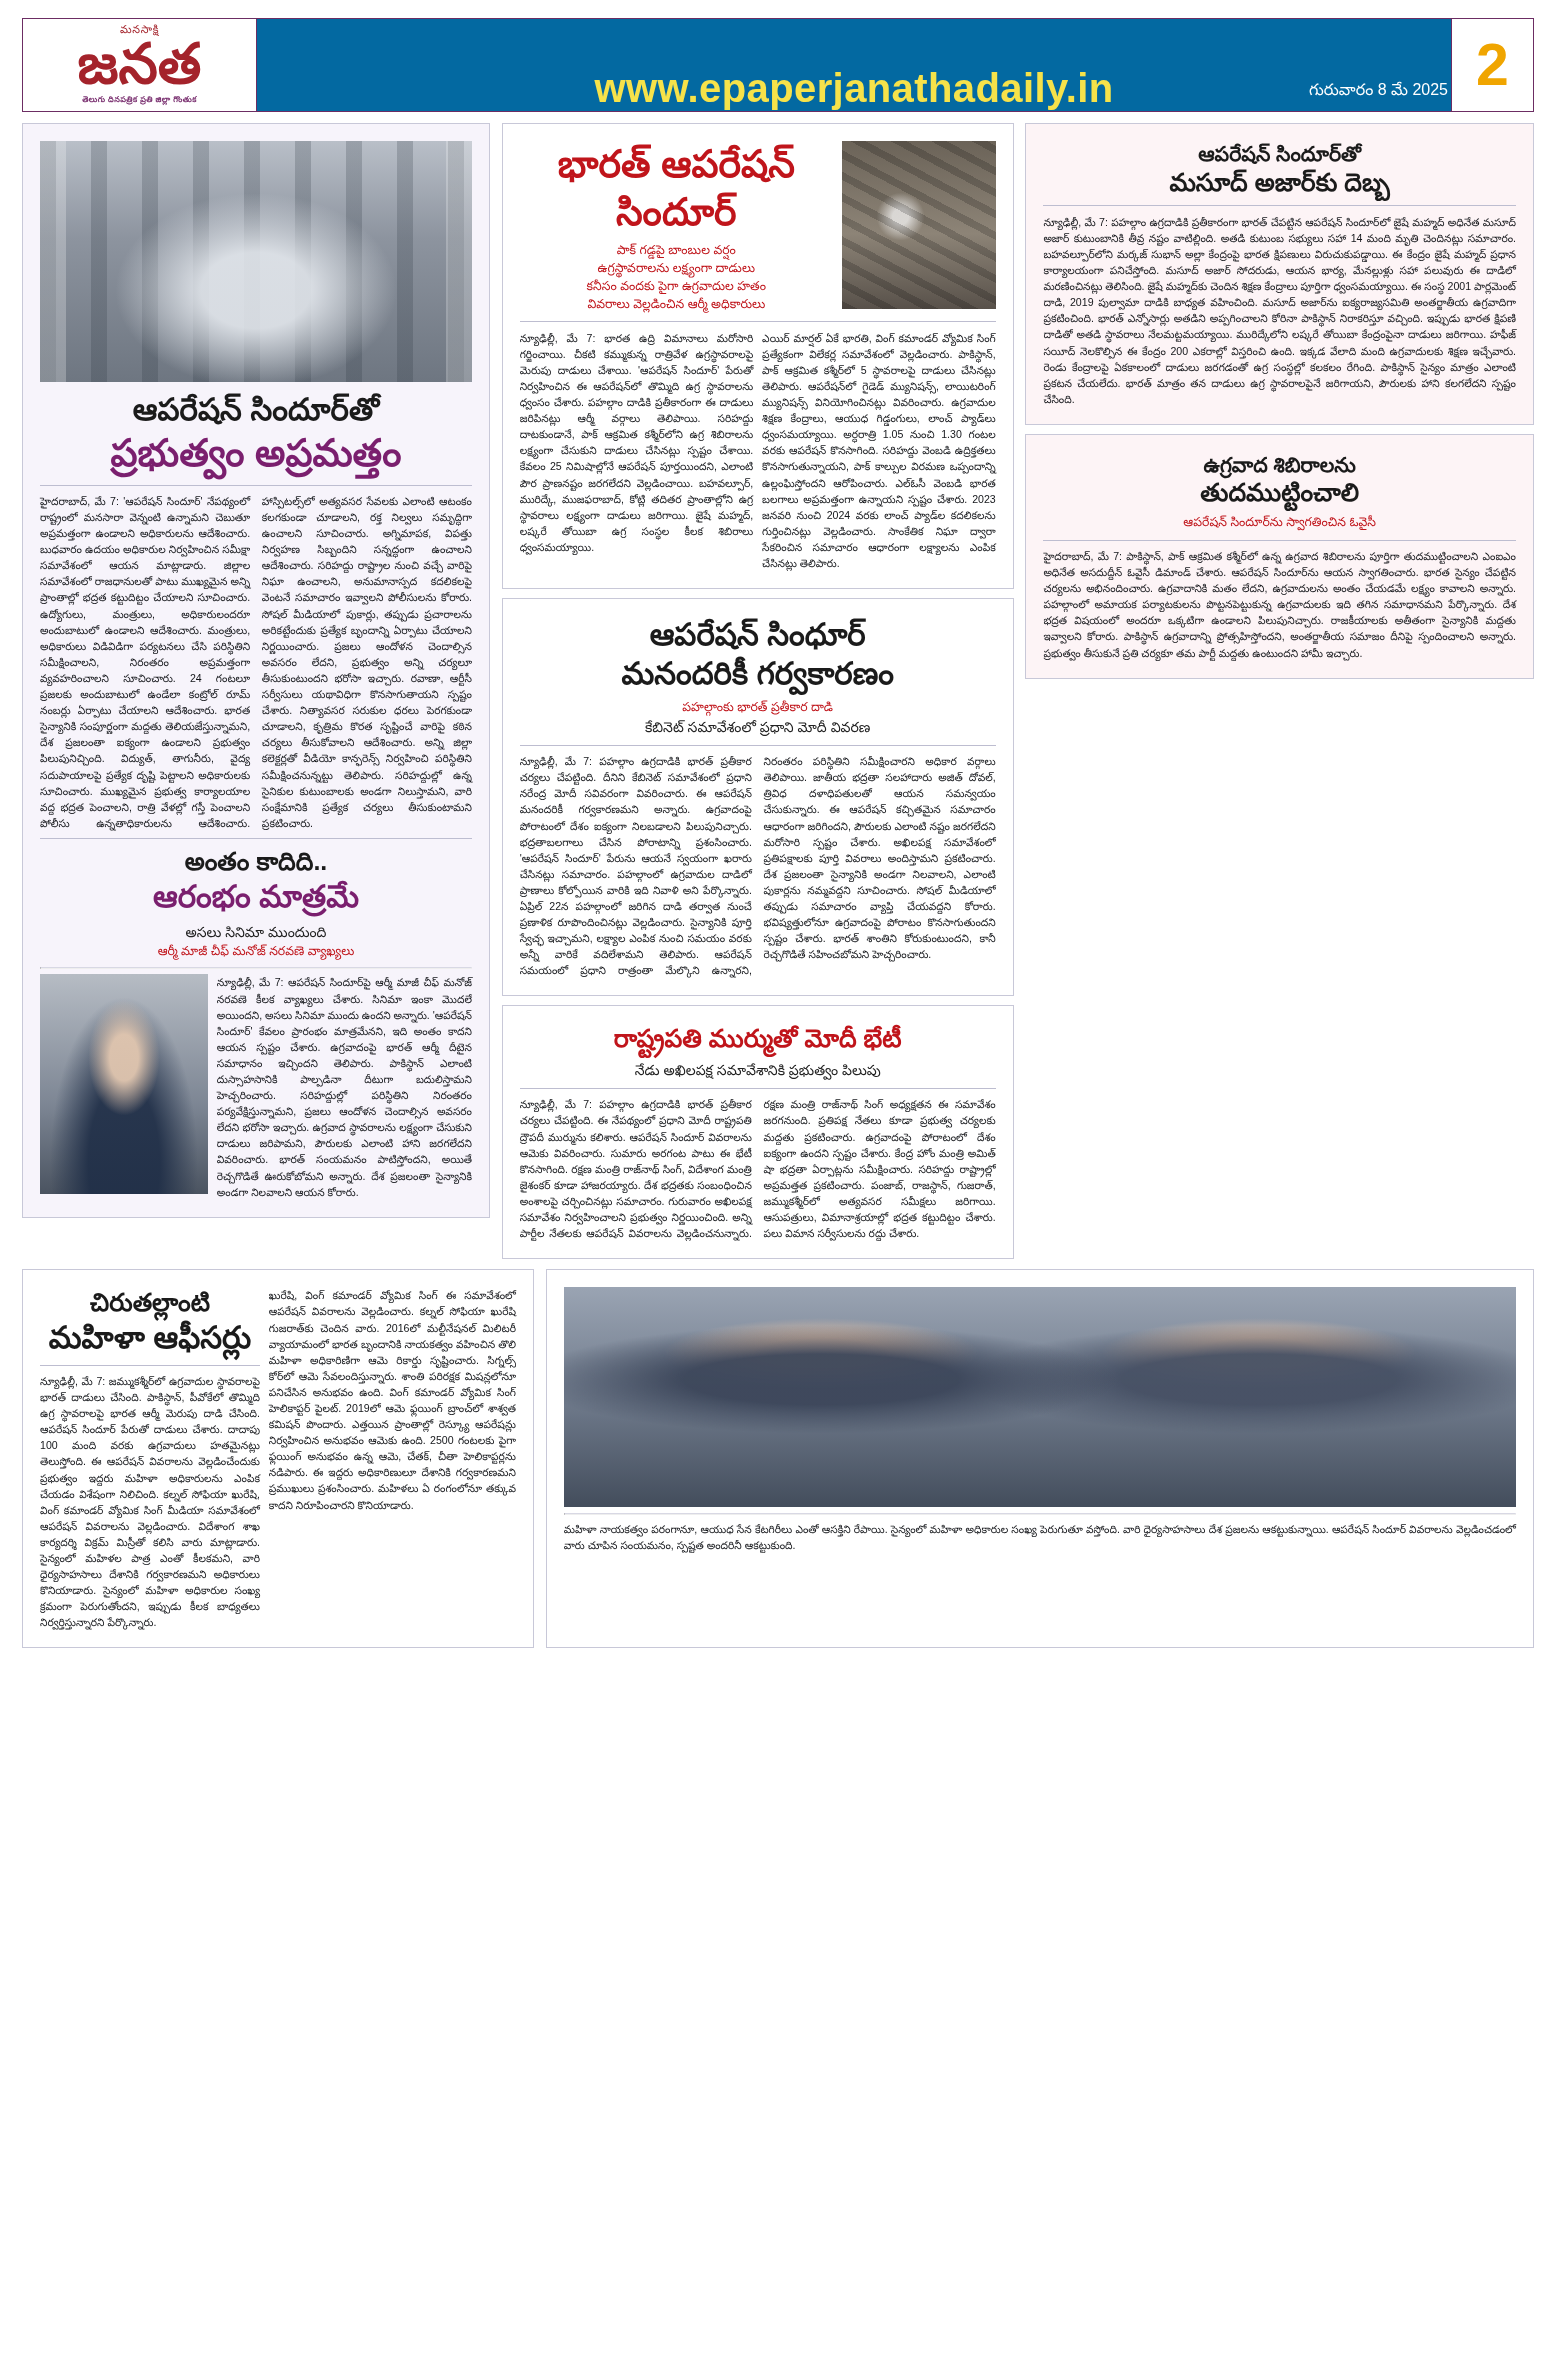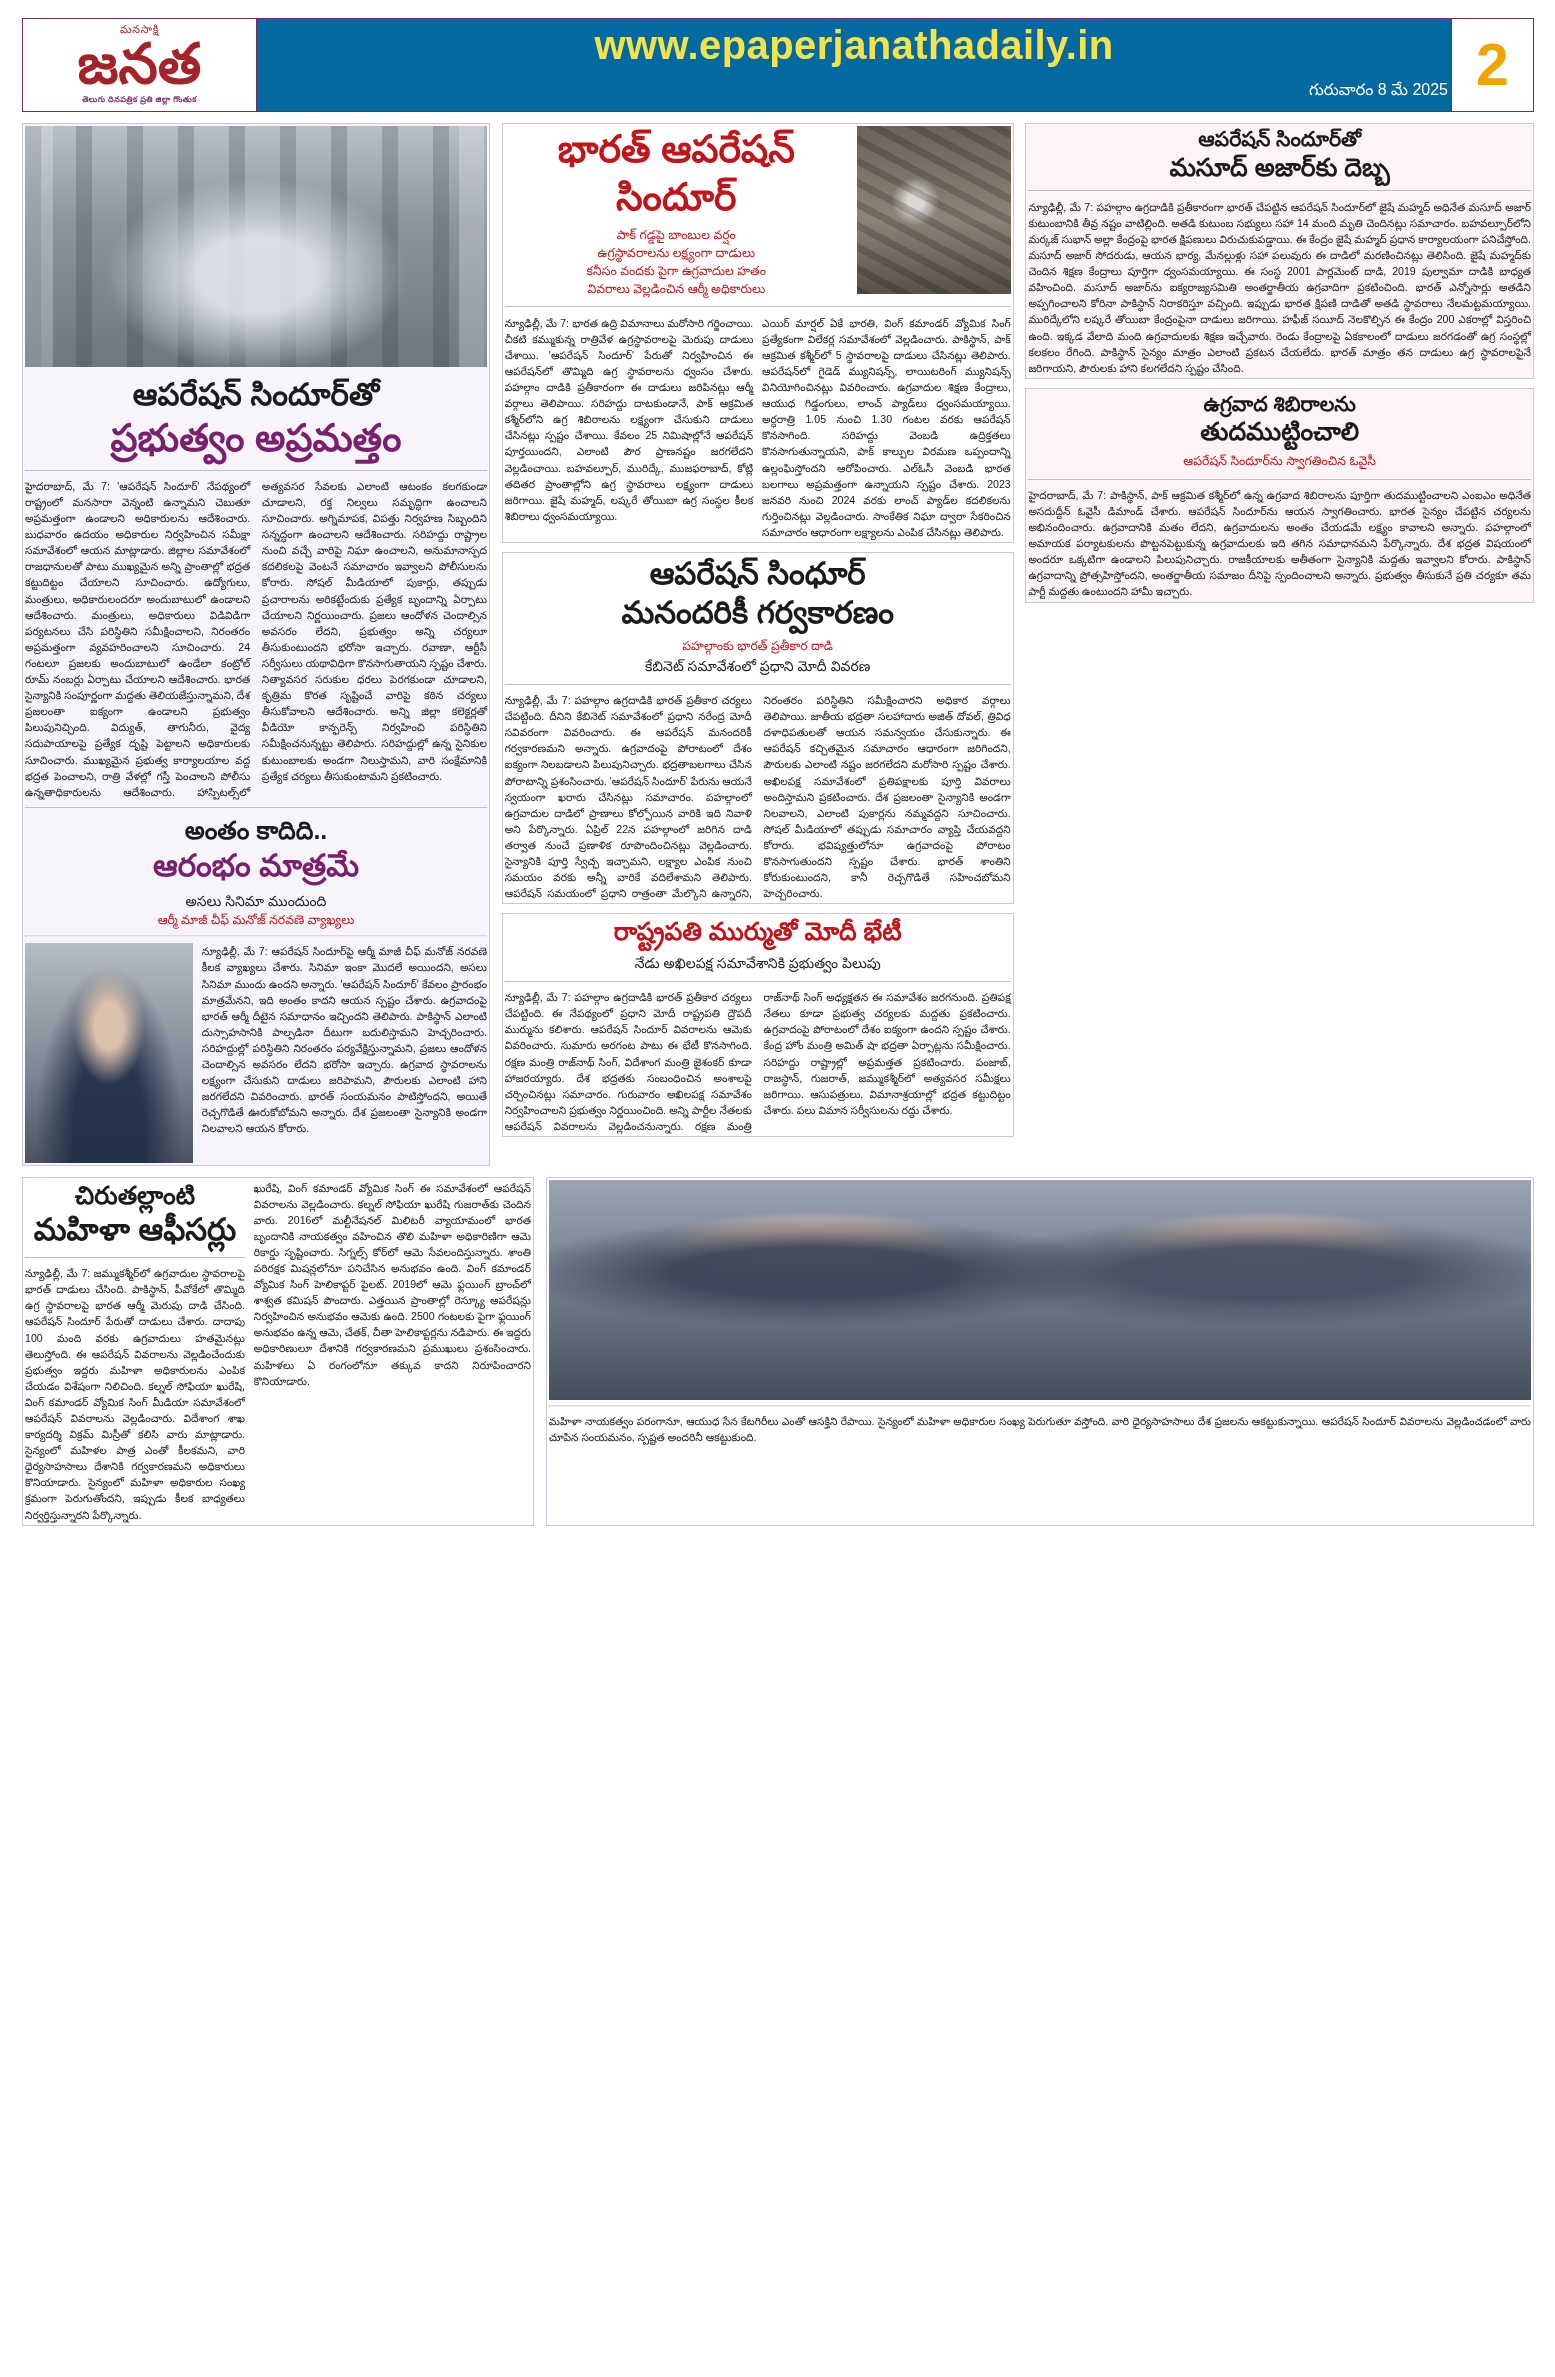--- a/index.html
+++ b/index.html
@@ -53,21 +53,21 @@
     color: #7a3070;
     margin-top: 2.9px;
     letter-spacing: 0.4px;
     font-weight: bold;
   }
   .mast-center {
     flex: 1;
     display: flex;
     flex-direction: column;
     align-items: center;
-    justify-content: flex-start;
+    justify-content: flex-end;
     position: relative;
   }
   .mast-url {
     font-size: 40px;
     font-weight: bold;
     color: #f6e24a;
     letter-spacing: 0.4px;
     margin-top: 4.4px;
   }
   .mast-date {
@@ -95,21 +95,21 @@
     gap: 11.7px;
     margin-top: 11.7px;
   }
   .col-left   { width: 468px; }
   .col-mid    { width: 512px; }
   .col-right  { flex: 1; }
 
   .panel {
     border: 0.7px solid #c8c8d8;
     background: #ffffff;
-    padding: 2px;
+    padding: 17px;
   }
   .panel-tint { background: #f7f4fb; }
   .panel-rose { background: #fdf4f6; }
 
   .photo {
     width: 100%;
     background: linear-gradient(160deg,#8a97a8,#5b6777 45%,#3f4a58);
     position: relative;
     overflow: hidden;
   }

